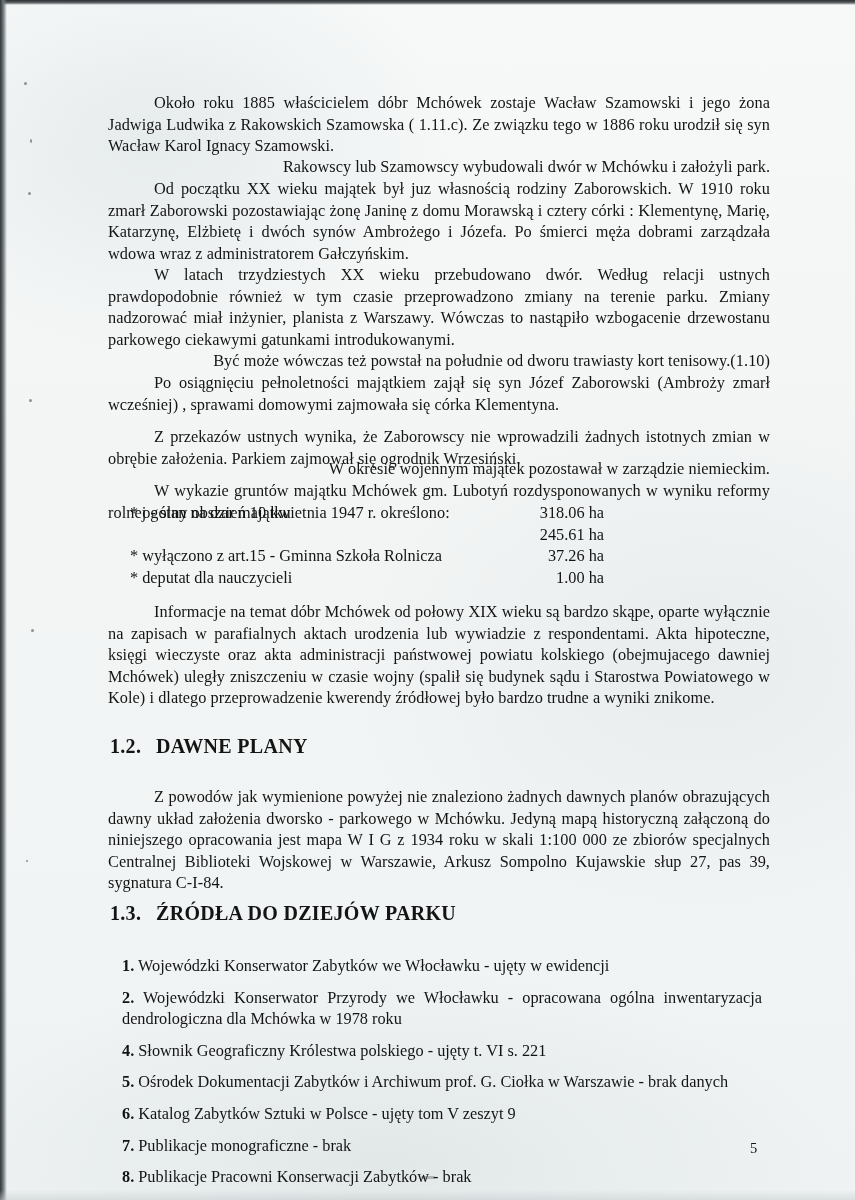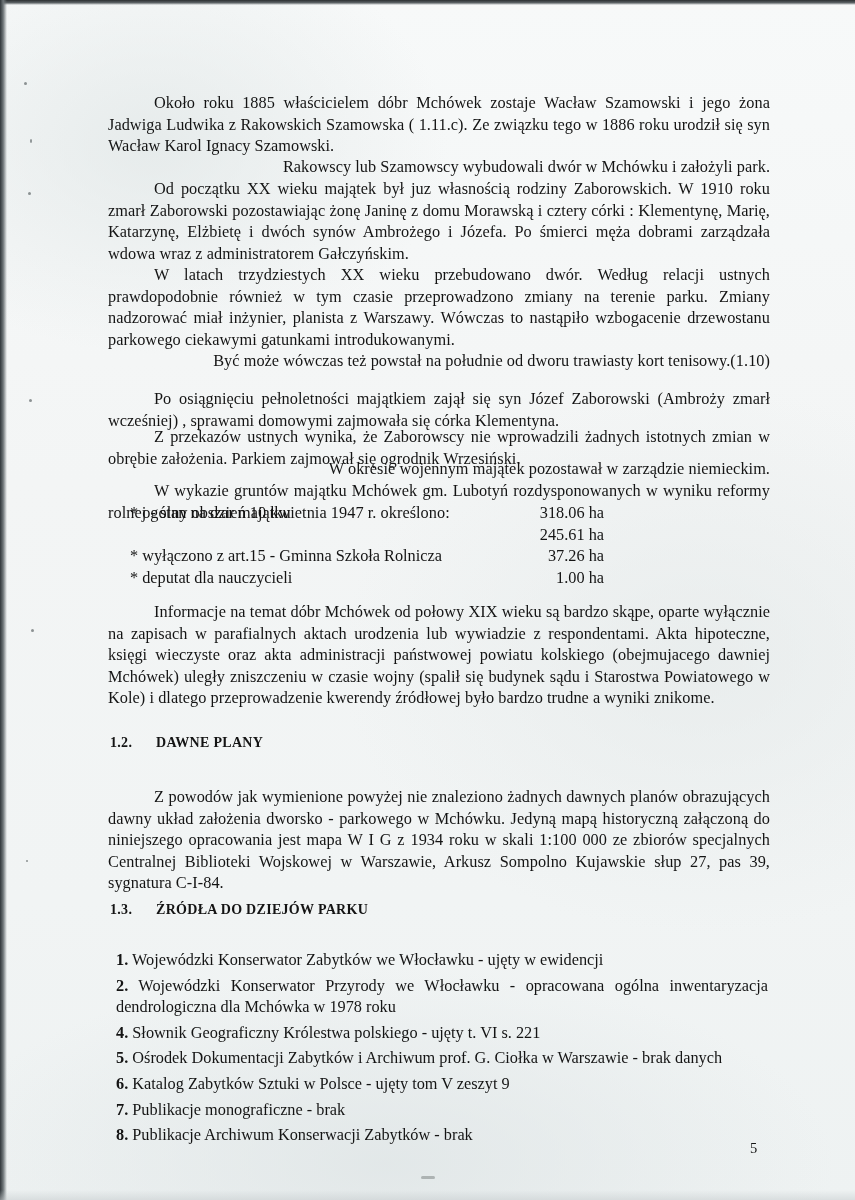--- a/index.html
+++ b/index.html
@@ -87,36 +87,36 @@
   .land-value {
     position: absolute;
     right: 196px;
     white-space: nowrap;
   }
   .land-row-wrap { position: relative; height: 21.6px; }
 
   .heading {
     position: absolute;
     left: 110px;
-    font-size: 14px;
+    font-size: 20px;
     font-weight: bold;
     letter-spacing: 0.3px;
     white-space: nowrap;
   }
   .heading .num { display: inline-block; width: 46px; }
 
   .src-list {
     position: absolute;
     left: 112px;
     width: 660px;
     font-size: 16.3px;
     line-height: 21.6px;
     text-align: justify;
   }
-  .src-item { margin: 4px; }
+  .src-item { margin: 10px; }
   .src-item b { font-weight: bold; }
 
   .page-number {
     position: absolute;
     left: 750px;
     top: 1140px;
     font-size: 14.5px;
   }
 </style>
 </head>
@@ -151,21 +151,21 @@
     </div>
 
     <div class="body-text" style="top:264px;">
       <span class="indent"></span><span>W latach trzydziestych XX wieku przebudowano dwór. Według relacji ustnych prawdopodobnie również w tym czasie przeprowadzono zmiany na terenie parku. Zmiany nadzorować miał inżynier, planista z Warszawy. Wówczas to nastąpiło wzbogacenie drzewostanu parkowego ciekawymi gatunkami introdukowanymi.</span>
     </div>
 
     <div class="body-text para-no-justify" style="top:350px;">
       <span class="indent"></span><span>Być może wówczas też powstał na południe od dworu trawiasty kort tenisowy.(1.10)</span>
     </div>
 
-    <div class="body-text" style="top:372px;margin-top:16px;">
+    <div class="body-text" style="top:372px;">
       <span class="indent"></span><span>Po osiągnięciu pełnoletności majątkiem zajął się syn Józef Zaborowski (Ambroży zmarł wcześniej) , sprawami domowymi zajmowała się córka Klementyna.</span>
     </div>
 
     <div class="body-text" style="top:426px;">
       <span class="indent"></span><span>Z przekazów ustnych wynika, że Zaborowscy nie wprowadzili żadnych istotnych zmian w obrębie założenia. Parkiem zajmował się ogrodnik Wrzesiński.</span>
     </div>
 
     <div class="body-text para-no-justify" style="top:458px;">
       <span class="indent"></span><span>W okresie wojennym majątek pozostawał w zarządzie niemieckim.</span>
     </div>
@@ -237,20 +237,20 @@
       <div class="src-item">
         <b>6.</b>
         <span>Katalog Zabytków Sztuki w Polsce - ujęty tom V zeszyt 9</span>
       </div>
       <div class="src-item">
         <b>7.</b>
         <span>Publikacje monograficzne - brak</span>
       </div>
       <div class="src-item">
         <b>8.</b>
-        <span>Publikacje Archiwum Konserwacji Zabytków - brak</span>
+        <span>Publikacje Pracowni Konserwacji Zabytków - brak</span>
       </div>
     </div>
 
     <div class="page-number">5</div>
 
   </div>
 </div>
 
 </body></html>

